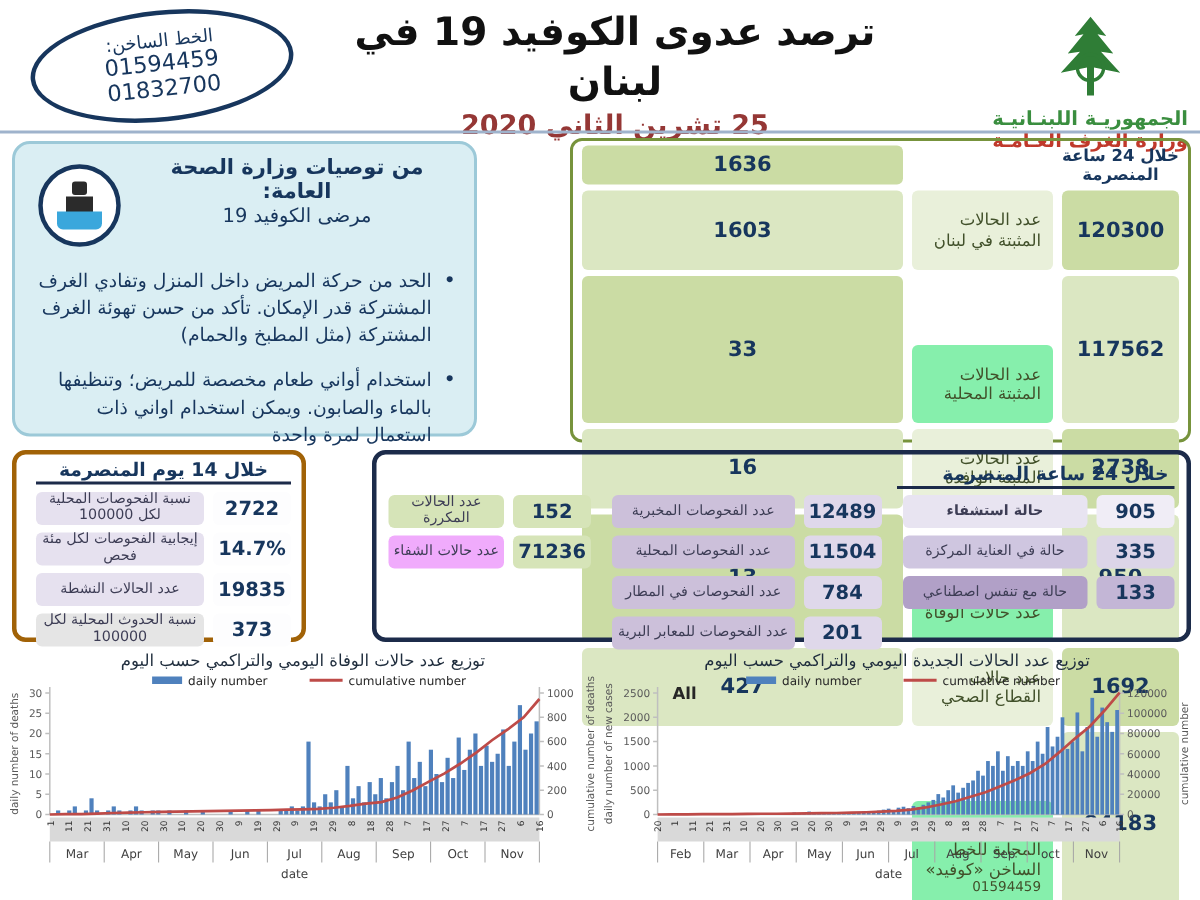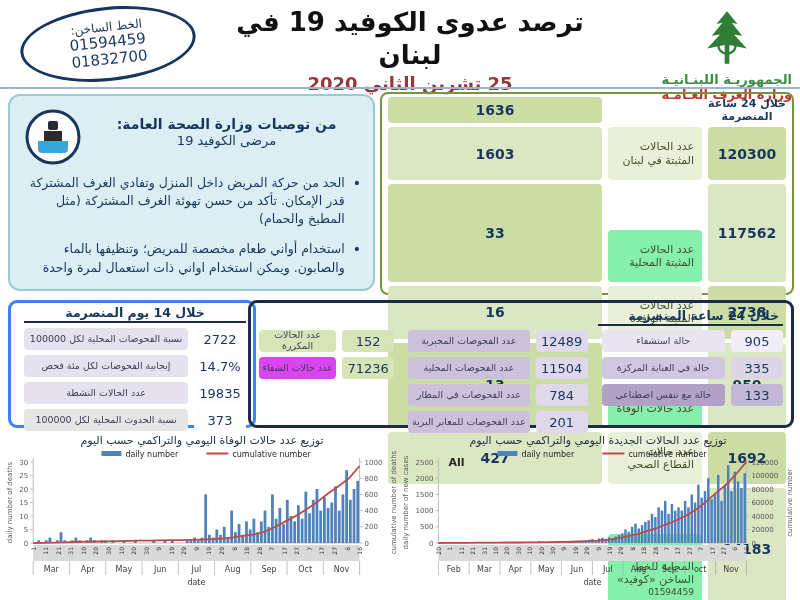--- a/index.html
+++ b/index.html
@@ -13,44 +13,44 @@
   .titlebox { position:absolute; right:195px; left:215px; top:6px; text-align:center; }
   .main-title { font-size:26px; font-weight:700; color:#111; line-height:1.25; }
   .main-date { font-size:18px; font-weight:700; color:#953735; margin-top:2px; }
   .hotline { position:absolute; left:20px; top:7px; width:176px; height:74px; border:3px solid #17365d; border-radius:50%;
              transform:rotate(-6deg); display:flex; flex-direction:column; align-items:center; justify-content:center; }
   .hotline .hl-label { font-size:12px; color:#17365d; }
   .hotline .hl-num { font-size:15px; color:#17365d; direction:ltr; line-height:1.15; }
   .hdr-divider { position:absolute; top:87px; left:0; right:0; height:2px; background:#9fb3cc; }
 
   
-  .reco { position:absolute; left:8px; top:94px; width:367px; height:197px; background:#daeef3; border:2px solid #9cc9d8; border-radius:12px; padding:20px 12px 6px 12px; }
+  .reco { position:absolute; left:8px; top:94px; width:310px; height:197px; background:#daeef3; border:2px solid #9cc9d8; border-radius:12px; padding:8px 12px 6px 12px; }
   .reco-icon { position:absolute; left:14px; top:12px; }
   .reco-title { font-size:14px; font-weight:700; text-align:center; padding-left:70px; }
   .reco-sub { font-size:13px; text-align:center; padding-left:70px; margin-top:1px; }
   .reco-bullets { margin-top:26px; display:flex; flex-direction:column; gap:12px; }
   .reco-bullet { display:flex; gap:8px; font-size:12.5px; line-height:1.45; color:#17365d; }
   .reco-bullet .dot { font-size:14px; line-height:1.3; }
 
   
   .cumtable { position:absolute; left:380px; top:92px; width:414px; height:203px; border:2px solid #77933c; border-radius:8px; padding:3px 6px 4px 6px;
               display:grid; grid-template-columns:78px 94px 1fr; gap:4px 6px; align-items:stretch; }
   .ct-head { font-size:11px; font-weight:700; color:#17365d; text-align:center; display:flex; align-items:center; justify-content:center; line-height:1.2; }
   .ct-val { background:#cbdca4; border-radius:4px; display:flex; align-items:center; justify-content:center; font-size:14px; font-weight:700; color:#17365d; }
   .ct-val.alt { background:#dbe7c2; }
   .ct-label { background:#e9f0da; border-radius:4px; display:flex; flex-direction:column; padding:13px 8px; font-size:11px; color:#41502a; line-height:1.2; }
   .ct-label.alt { background:#86efac;margin-top:46px; }
   .ct-label .sub { font-size:9px; direction:ltr; text-align:right; color:#41502a; }
 
   
-  .p14 { position:absolute; left:8px; top:300px; width:248px; height:128px; border:3px solid #3b82f6; border-radius:9px; padding:2px 7px 6px 13px; }
+  .p14 { position:absolute; left:8px; top:300px; width:196px; height:128px; border:3px solid #a16207; border-radius:9px; padding:2px 7px 6px 13px; }
   .p14-title { font-size:12.5px; font-weight:700; text-align:center; border-bottom:2px solid #1c2b4a; padding-bottom:1px; margin-bottom:5px; }
   .p14-rows { display:flex; flex-direction:column; gap:5px; }
   .kv { display:flex; gap:6px; height:22px; }
-  .kv .v { width:52px; display:flex; align-items:center; justify-content:center; font-size:13px; font-weight:400; color:#17365d; border-radius:4px; background:#fdfdfe; }
+  .kv .v { width:52px; display:flex; align-items:center; justify-content:center; font-size:13px; font-weight:700; color:#17365d; border-radius:4px; background:#fdfdfe; }
   .kv .k { flex:1; display:flex; align-items:center; justify-content:center; font-size:9.5px; color:#3d3d55; border-radius:4px; text-align:center; line-height:1.15; }
   .p14 .kv .k { background:#e6e1ef; }
 
   
   .pmid { position:absolute; left:248px; top:300px; width:546px; height:128px; border:3px solid #1c2b4a; border-radius:9px; padding:2px 8px 4px 8px; }
   .pmid-title { font-size:12.5px; font-weight:700; text-align:right; display:inline-block; border-bottom:2px solid #1c2b4a; padding:0 4px 1px 30px; margin-bottom:4px; }
   .pmid-groups { display:flex; gap:14px; align-items:flex-start; }
   .grp { display:flex; flex-direction:column; gap:5px; }
   .grp-hospital { width:188px; }
   .grp-tests { width:186px; }
@@ -170,21 +170,21 @@
         </div>
       </div>
   </div>
 
   <div class="pmid">
     <div style="text-align:right;"><span class="pmid-title">خلال 24 ساعة المنصرمة</span></div>
     <div class="pmid-groups">
       <div class="grp grp-hospital">
           <div class="kv">
             <div class="v" style="background: rgb(240, 237, 246);">905</div>
-            <div class="k" style="background: rgb(232, 228, 241);">حالة استشفاء</div>
+            <div class="k" style="background: rgb(232, 228, 241); font-weight: bold;">حالة استشفاء</div>
           </div>
           <div class="kv">
             <div class="v" style="background: rgb(220, 213, 232);">335</div>
             <div class="k" style="background: rgb(207, 198, 224);">حالة في العناية المركزة</div>
           </div>
           <div class="kv">
             <div class="v" style="background: rgb(195, 182, 214);">133</div>
             <div class="k" style="background: rgb(177, 160, 199);">حالة مع تنفس اصطناعي</div>
           </div>
         </div>
@@ -206,21 +206,21 @@
             <div class="k" style="background: rgb(204, 192, 218);">عدد الفحوصات للمعابر البرية</div>
           </div>
         </div>
       <div class="grp grp-cases">
           <div class="kv">
             <div class="v" style="background: rgb(214, 228, 184);">152</div>
             <div class="k" style="background: rgb(214, 228, 184);">عدد الحالات المكررة</div>
           </div>
           <div class="kv">
             <div class="v" style="background: rgb(214, 228, 184);">71236</div>
-            <div class="k" style="background: #d946ef;">عدد حالات الشفاء</div>
+            <div class="k" style="background: #f0abfc;">عدد حالات الشفاء</div>
           </div>
         </div>
     </div>
   </div>
 
   <div class="charts">
     <div class="chart">
       <div class="chart-title">توزيع عدد حالات  الوفاة اليومي والتراكمي حسب اليوم</div>
       <svg width="396" height="148">
           <line x1="29.2" y1="11" x2="29.2" y2="96" stroke="#bfbfbf" stroke-width="1"></line>

